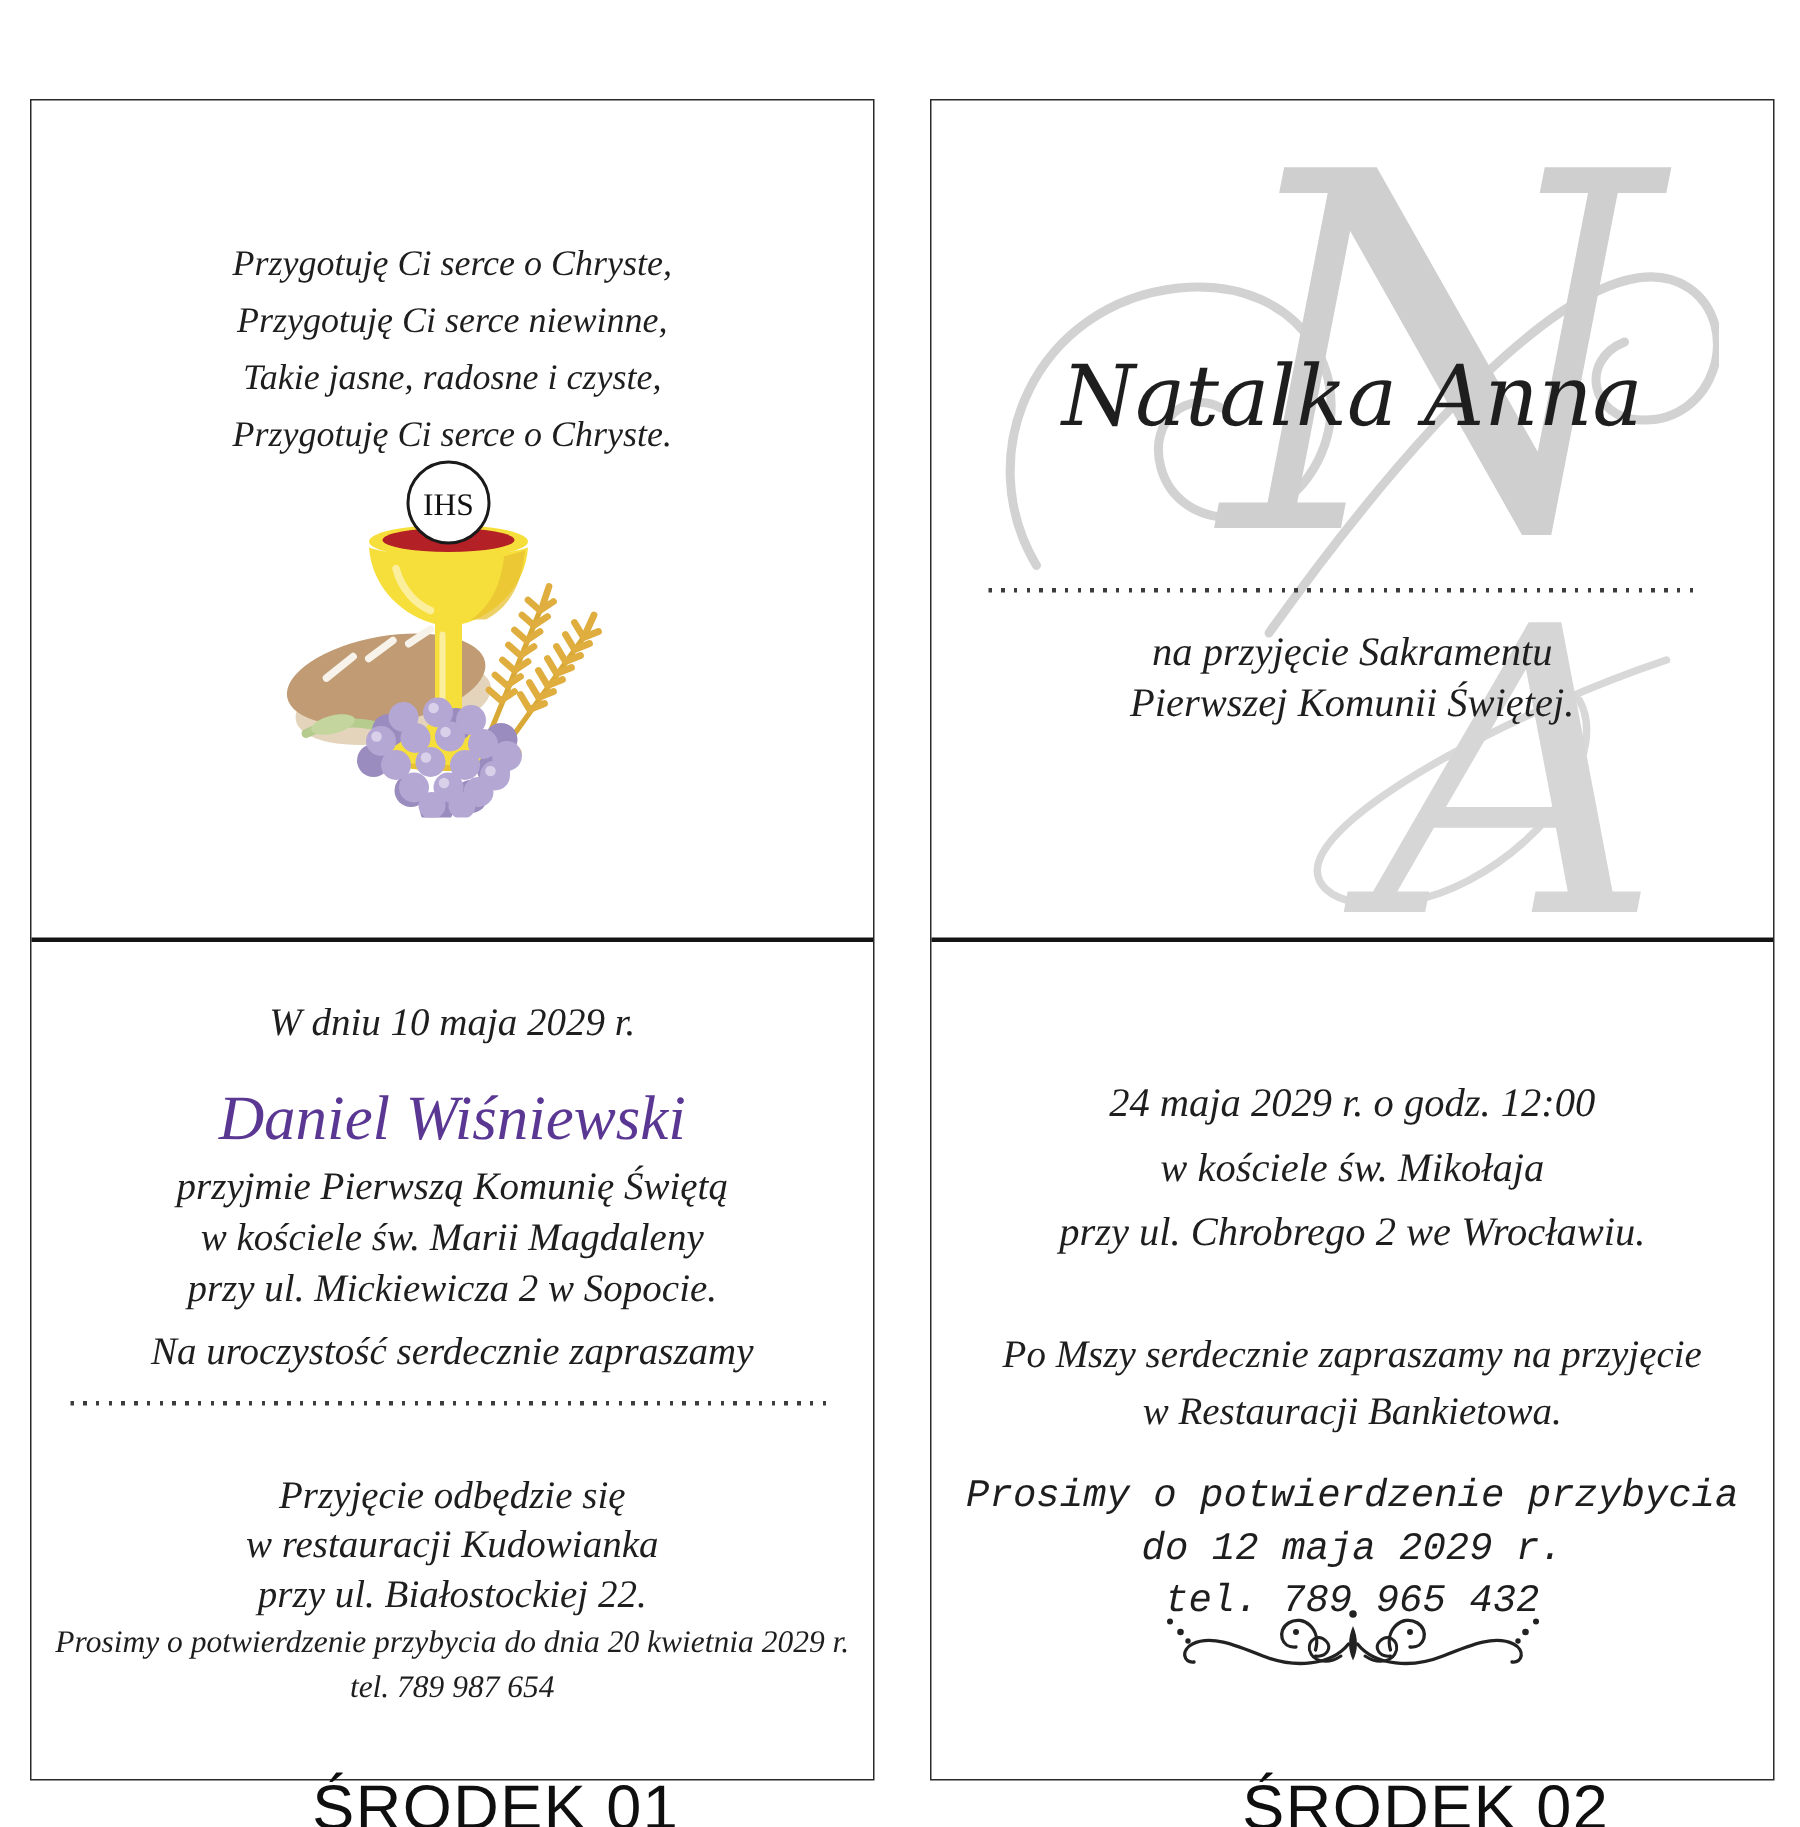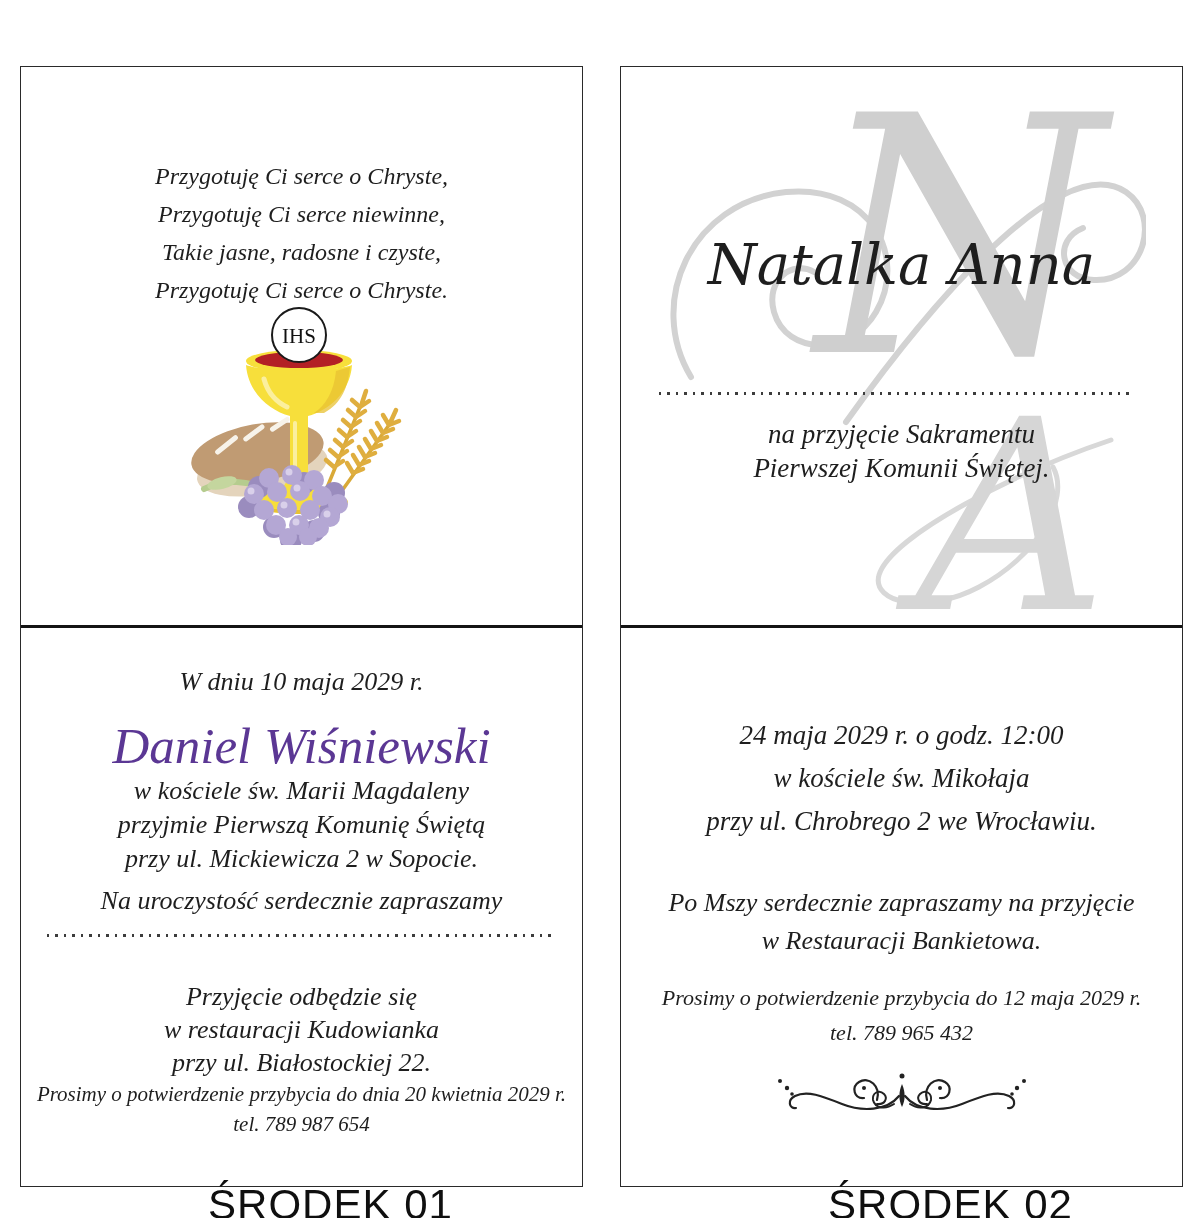--- a/index.html
+++ b/index.html
@@ -17,21 +17,21 @@
   .panel.bottom { top:561px; bottom:0; }
 
   .line, .cline { text-align:center; font-style:italic; }
   .abs { position:absolute; left:0; right:0; z-index:2; }
 
   
   .poem { top:90px; font-size:24px; line-height:38px; }
   .chalice-svg { position:absolute; left:163px; top:230px; z-index:1; }
 
   .c1-date      { top:36px;  font-size:26px; line-height:36px; }
-  .c1-name      { top:92px;  font-size:51px; line-height:52px; color:#5b3794; }
+  .c1-name      { top:92px;  font-size:42px; line-height:52px; color:#5b3794; }
   .c1-ceremony  { top:146px; font-size:26px; line-height:34px; }
   .c1-invite    { top:258px; font-size:26px; }
   .c1-reception { top:352px; font-size:26px; line-height:33px; }
   .c1-rsvp      { top:451px; font-size:21px; line-height:30px; }
 
   .dotted { position:absolute; height:3px; z-index:2;
             background-image:repeating-linear-gradient(90deg,#3c3c3c 0 2.2px,transparent 2.2px 8.5px); }
   .c1-dotted { top:306px; left:26px; right:30px; }
   .c2-dotted { top:325px; left:38px; right:52px; }
 
@@ -43,21 +43,21 @@
   .swirl  { position:absolute; z-index:0; }
   .swirl-n { left:25px;  top:55px; }
   .swirl-a { left:210px; top:358px; }
 
   .c2-names    { top:166px; font-size:56px; line-height:64px; font-family:"DejaVu Serif", serif; }
   .c2-host     { top:238px; font-size:26px; line-height:31px; }
   .c2-occasion { top:350px; font-size:27px; line-height:34px; }
 
   .c2-ceremony  { top:86px;  font-size:27px; line-height:43px; }
   .c2-reception { top:256px; font-size:26px; line-height:38px; }
-  .c2-rsvp      { top:352px; font-size:22px; line-height:35px; }
+  .c2-rsvp      { top:352px; font-size:26px; line-height:35px;font-family:Liberation Mono, monospace; }
   .flourish-svg { position:absolute; left:50%; top:438px; transform:translateX(-50%); z-index:1; }
 
   .card-label { position:absolute; top:1153px; width:561px; text-align:center;
                 font-family:"Liberation Sans", sans-serif; font-size:42px;
                 letter-spacing:1px; color:#0f0f0f;margin-top:28px; }
   .label1 { left:50px; }
   .label2 { left:670px; }
 </style>
 </head>
 <body>
@@ -152,22 +152,22 @@
     </div>
 
     <div class="fold"></div>
 
     <div class="panel bottom">
       <div class="abs c1-date">
         <div class="line">W dniu 10 maja 2029 r.</div>
       </div>
       <div class="abs c1-name cline">Daniel Wiśniewski</div>
       <div class="abs c1-ceremony">
+        <div class="line">przyjmie Pierwszą Komunię Świętą</div>
         <div class="line">w kościele św. Marii Magdaleny</div>
-        <div class="line">przyjmie Pierwszą Komunię Świętą</div>
         <div class="line">przy ul. Mickiewicza 2 w Sopocie.</div>
       </div>
       <div class="abs c1-invite cline">Na uroczystość serdecznie zapraszamy</div>
       <div class="dotted c1-dotted"></div>
       <div class="abs c1-reception">
         <div class="line">Przyjęcie odbędzie się</div>
         <div class="line">w restauracji Kudowianka</div>
         <div class="line">przy ul. Białostockiej 22.</div>
       </div>
       <div class="abs c1-rsvp">

